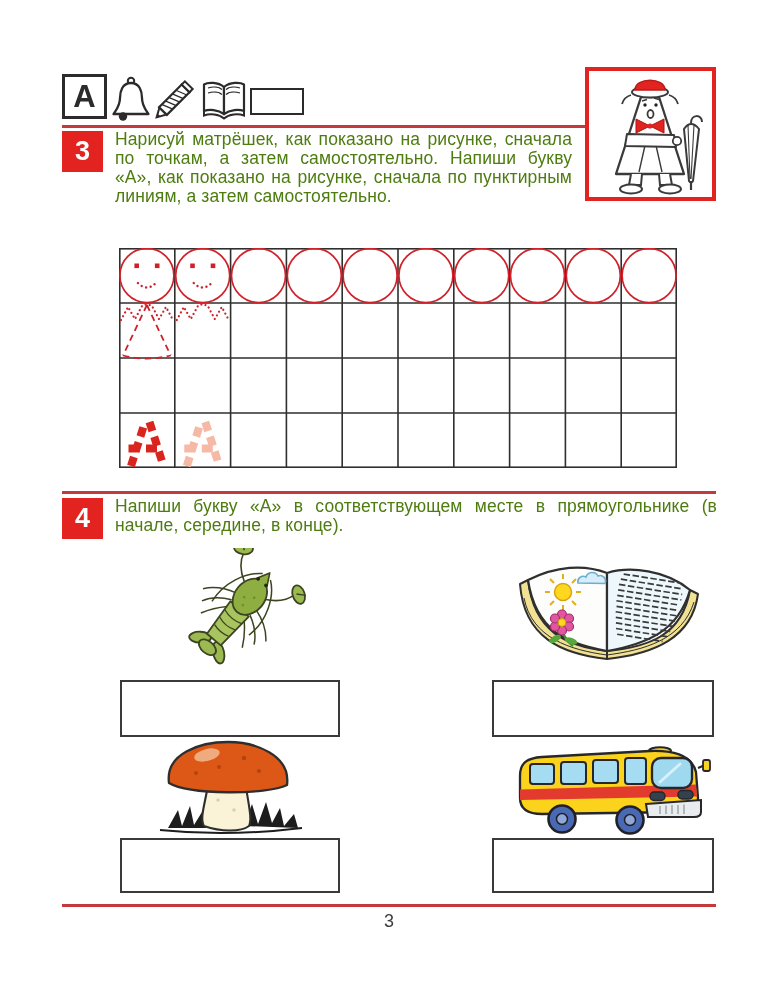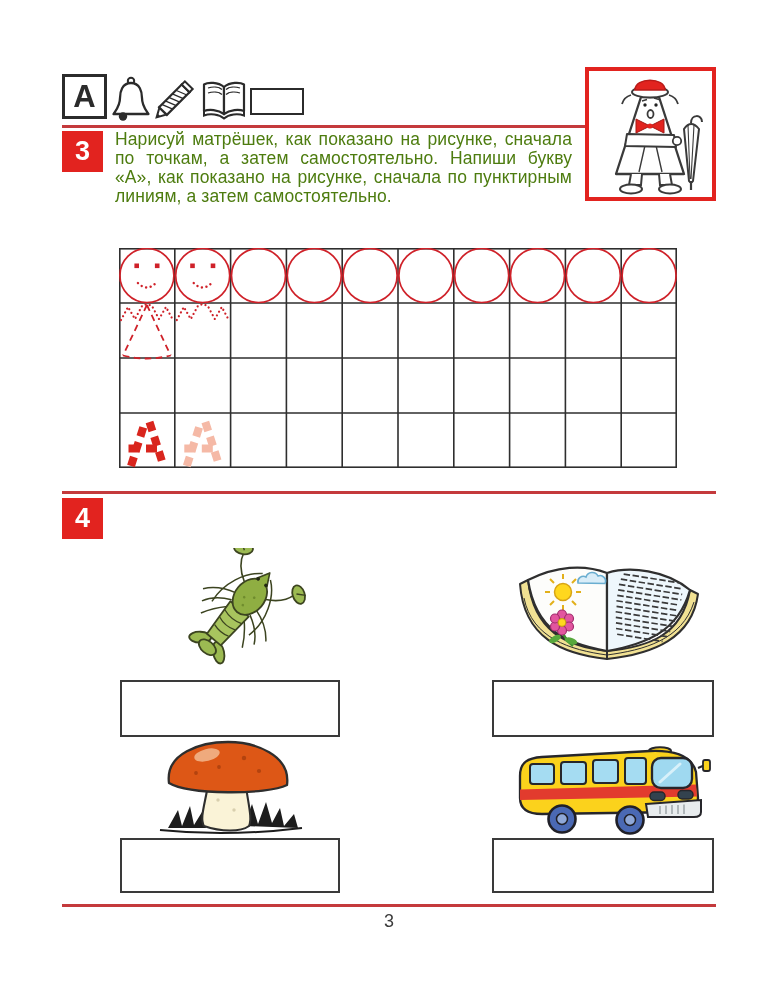--- a/index.html
+++ b/index.html
@@ -168,20 +168,21 @@
       <path d="M67.8,218 L81.8,174"></path>
       <path d="M86.3,174 L100.3,218"></path>
       <path d="M65.3,200.5 L95.8,200.5" stroke-dasharray="11 6.5"></path>
     </g>
   </svg>
 
   <div class="abs red-line line-2"></div>
   <div class="abs task-num num-4">
     <span>4</span>
   </div>
+  <div class="abs task-text text-4">Напиши букву «А» в соответствующем месте в прямоугольнике (в начале, середине, в конце).</div>
 
   <svg class="abs pic pic-crayfish" width="158" height="128" viewBox="0 0 158 128">
     <g transform="rotate(40 79 64)">
       <g fill="none" stroke="#3c4420" stroke-width="1.5">
         <path d="M74,18 C60,28 50,50 53,72"></path>
         <path d="M84,18 C98,28 108,52 103,74"></path>
         <path d="M66,50 C52,54 44,60 38,68 M67,58 C55,64 49,70 45,78 M68,66 C60,74 56,80 52,88"></path>
         <path d="M92,50 C106,54 114,60 120,68 M91,58 C103,64 109,70 113,78 M90,66 C98,74 102,80 106,88"></path>
       </g>
       <ellipse cx="67" cy="107" rx="11" ry="5.5" transform="rotate(-38 67 107)" fill="#9cba52" stroke="#3c4420" stroke-width="1.8"></ellipse>

